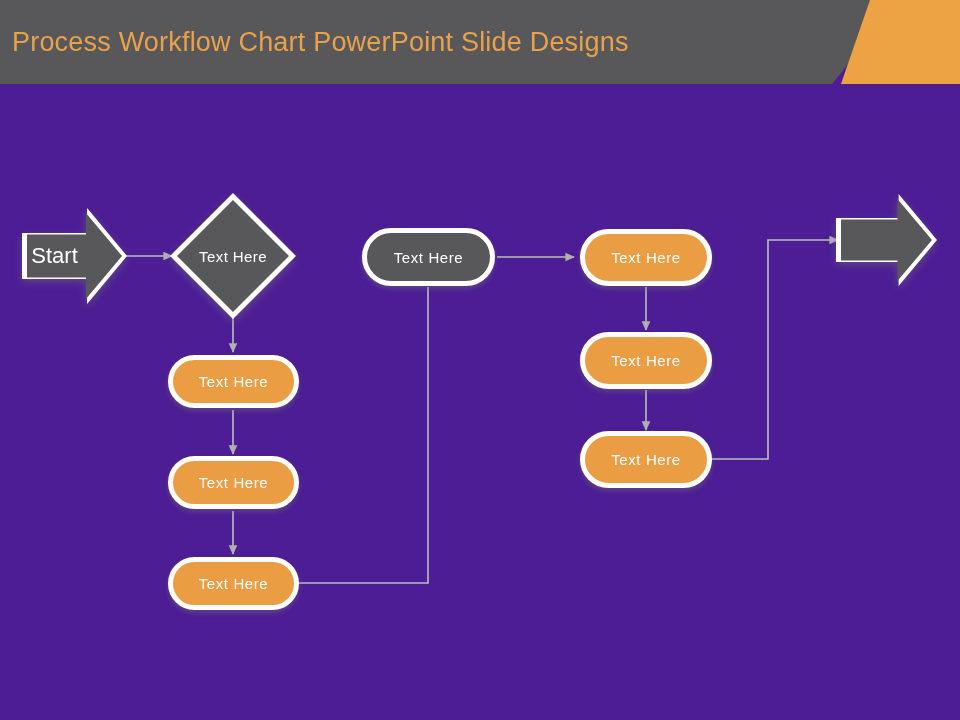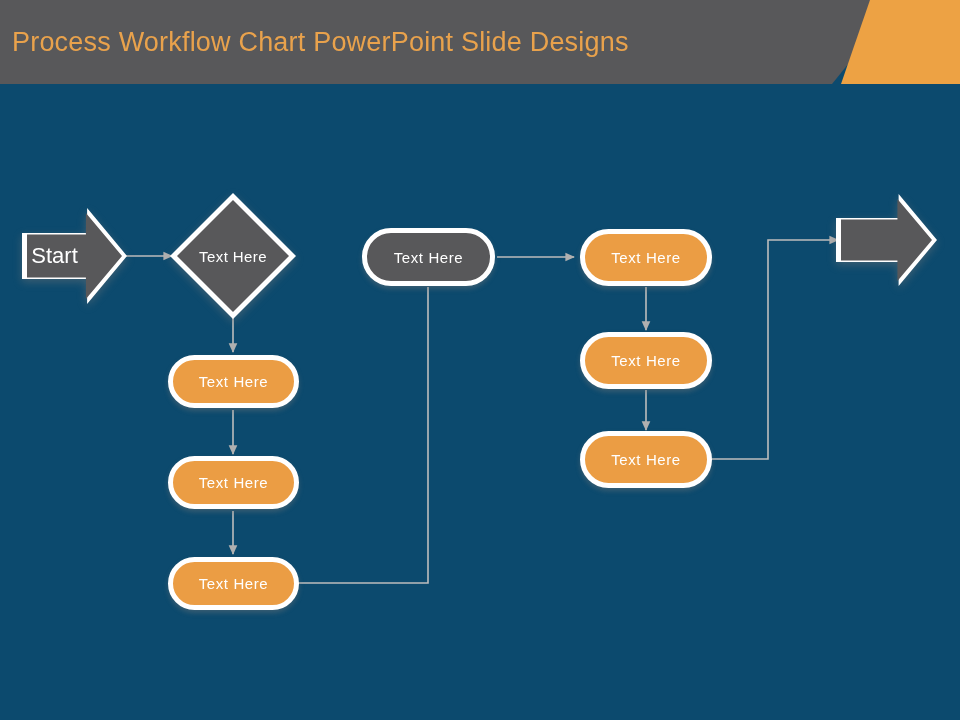--- a/index.html
+++ b/index.html
@@ -14,21 +14,21 @@
     overflow: hidden;
     font-family: "Liberation Sans", sans-serif;
   }
 
   
   #slide {
     position: absolute;
     left: 0; top: 0;
     width: 960px;
     height: 720px;
-    background: #0c4a6e;
+    background: #4c1d95;
   }
 
   
   .header-band {
     position: absolute;
     left: 0; top: 0;
     width: 900px;
     height: 84px;
     background: #58585a;
     -webkit-clip-path: polygon(0 0, 900px 0, 832px 84px, 0 84px);

